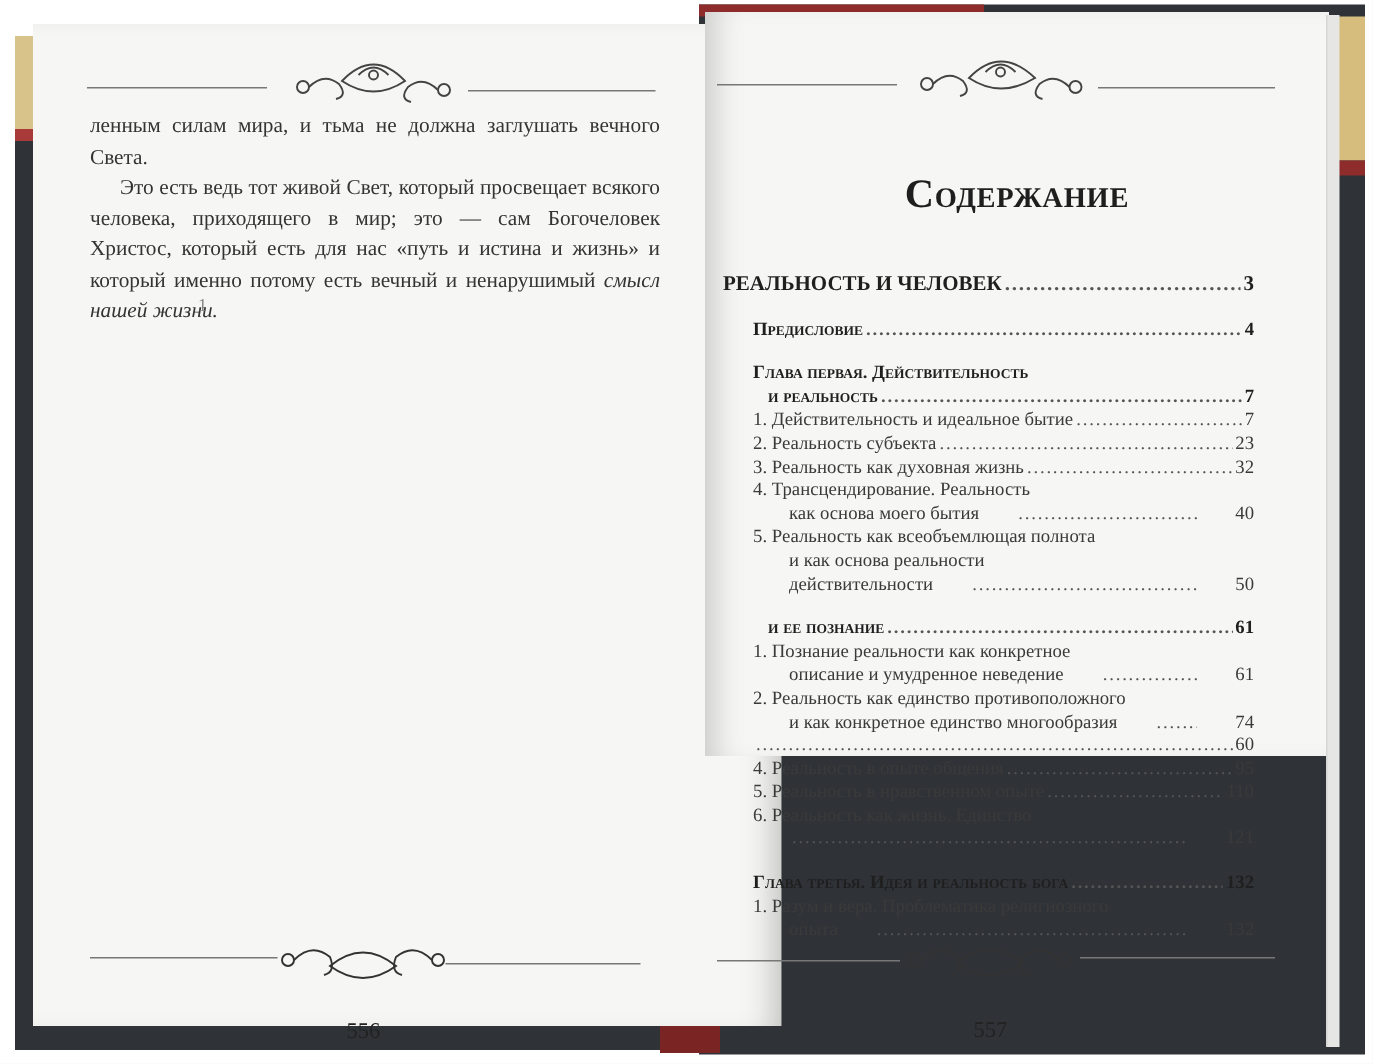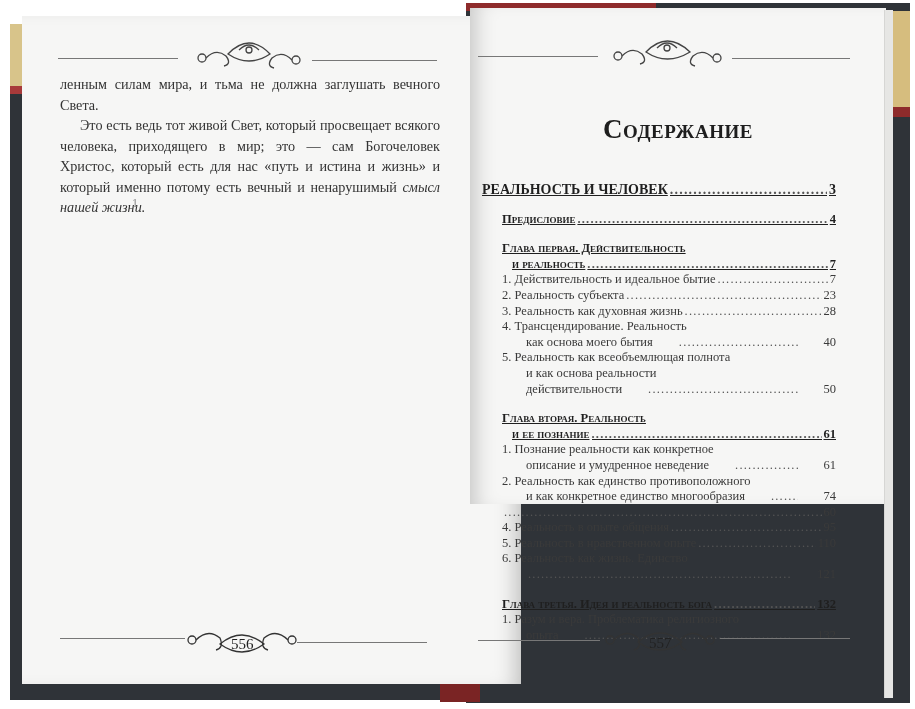--- a/index.html
+++ b/index.html
@@ -23,29 +23,29 @@
   .body-text .indent{text-indent:20px;}
   .body-text em{font-style:italic;}
   .stray{position:absolute;left:110px;top:180px;font-size:12px;color:#888;}
   .toc-title{position:absolute;left:0;width:416px;top:106px;text-align:center;font-size:27px;font-weight:bold;font-variant:small-caps;letter-spacing:0.5px;color:#1e1e1e;}
   .toc{position:absolute;left:12px;top:174px;width:354px;font-size:12.5px;color:#3a3a3a;}
   .row{display:flex;align-items:baseline;white-space:nowrap;line-height:15.6px;}
   .row .label{flex:0 0 auto;}
   .row .dots{flex:1 1 auto;overflow:hidden;margin:0 2px;color:#555;}
   .row .dots::after{content:"..........................................................................................................................................................";letter-spacing:1.2px;}
   .row .num{flex:0 0 auto;}
-  .sc{font-variant:small-caps;font-weight:bold;color:#1f1f1f;text-decoration:underline;}
+  .sc{font-variant:small-caps;font-weight:bold;color:#1f1f1f;}
   .part{font-size:14px;}
   .lvl1{padding-left:20px;}
   .lvl2{padding-left:20px;}
   .lvl2c{padding-left:44px;gap:24px;}
   .lvl1c{padding-left:30px;}
   .gap-m{height:14px;}
   .plain{line-height:15.6px;white-space:nowrap;}
-  .pnum{position:absolute;font-size:15px;color:#222;}
+  .pnum{position:absolute;font-size:15px;color:#222;margin-top:44px;}
 </style>
 </head>
 <body>
 
 <div class="cover-left">
   <div class="gold"></div>
   <div class="red"></div>
 </div>
 <div class="cover-right">
   <div class="topred"></div>
@@ -132,38 +132,37 @@
         <span class="num">7</span>
     </div>
     <div class="row lvl2">
       <span class="label">2. Реальность субъекта</span>
         <span class="dots"></span>
         <span class="num">23</span>
     </div>
     <div class="row lvl2">
       <span class="label">3. Реальность как духовная жизнь</span>
         <span class="dots"></span>
-        <span class="num">28</span>
+        <span class="num">32</span>
     </div>
     <div class="plain lvl2">4. Трансцендирование. Реальность</div>
     <div class="row lvl2c">
       <span class="label">как основа моего бытия</span>
         <span class="dots"></span>
         <span class="num">40</span>
     </div>
     <div class="plain lvl2">5. Реальность как всеобъемлющая полнота</div>
     <div class="plain lvl2c">и как основа реальности</div>
     <div class="row lvl2c">
       <span class="label">действительности</span>
         <span class="dots"></span>
         <span class="num">50</span>
     </div>
     <div class="gap-m"></div>
 
-    <div class="plain sc lvl1">Глава вторая. Реальность</div>
     <div class="row sc lvl1c">
       <span class="label">и ее познание</span>
         <span class="dots"></span>
         <span class="num">61</span>
     </div>
     <div class="plain lvl2">1. Познание реальности как конкретное</div>
     <div class="row lvl2c">
       <span class="label">описание и умудренное неведение</span>
         <span class="dots"></span>
         <span class="num">61</span>

